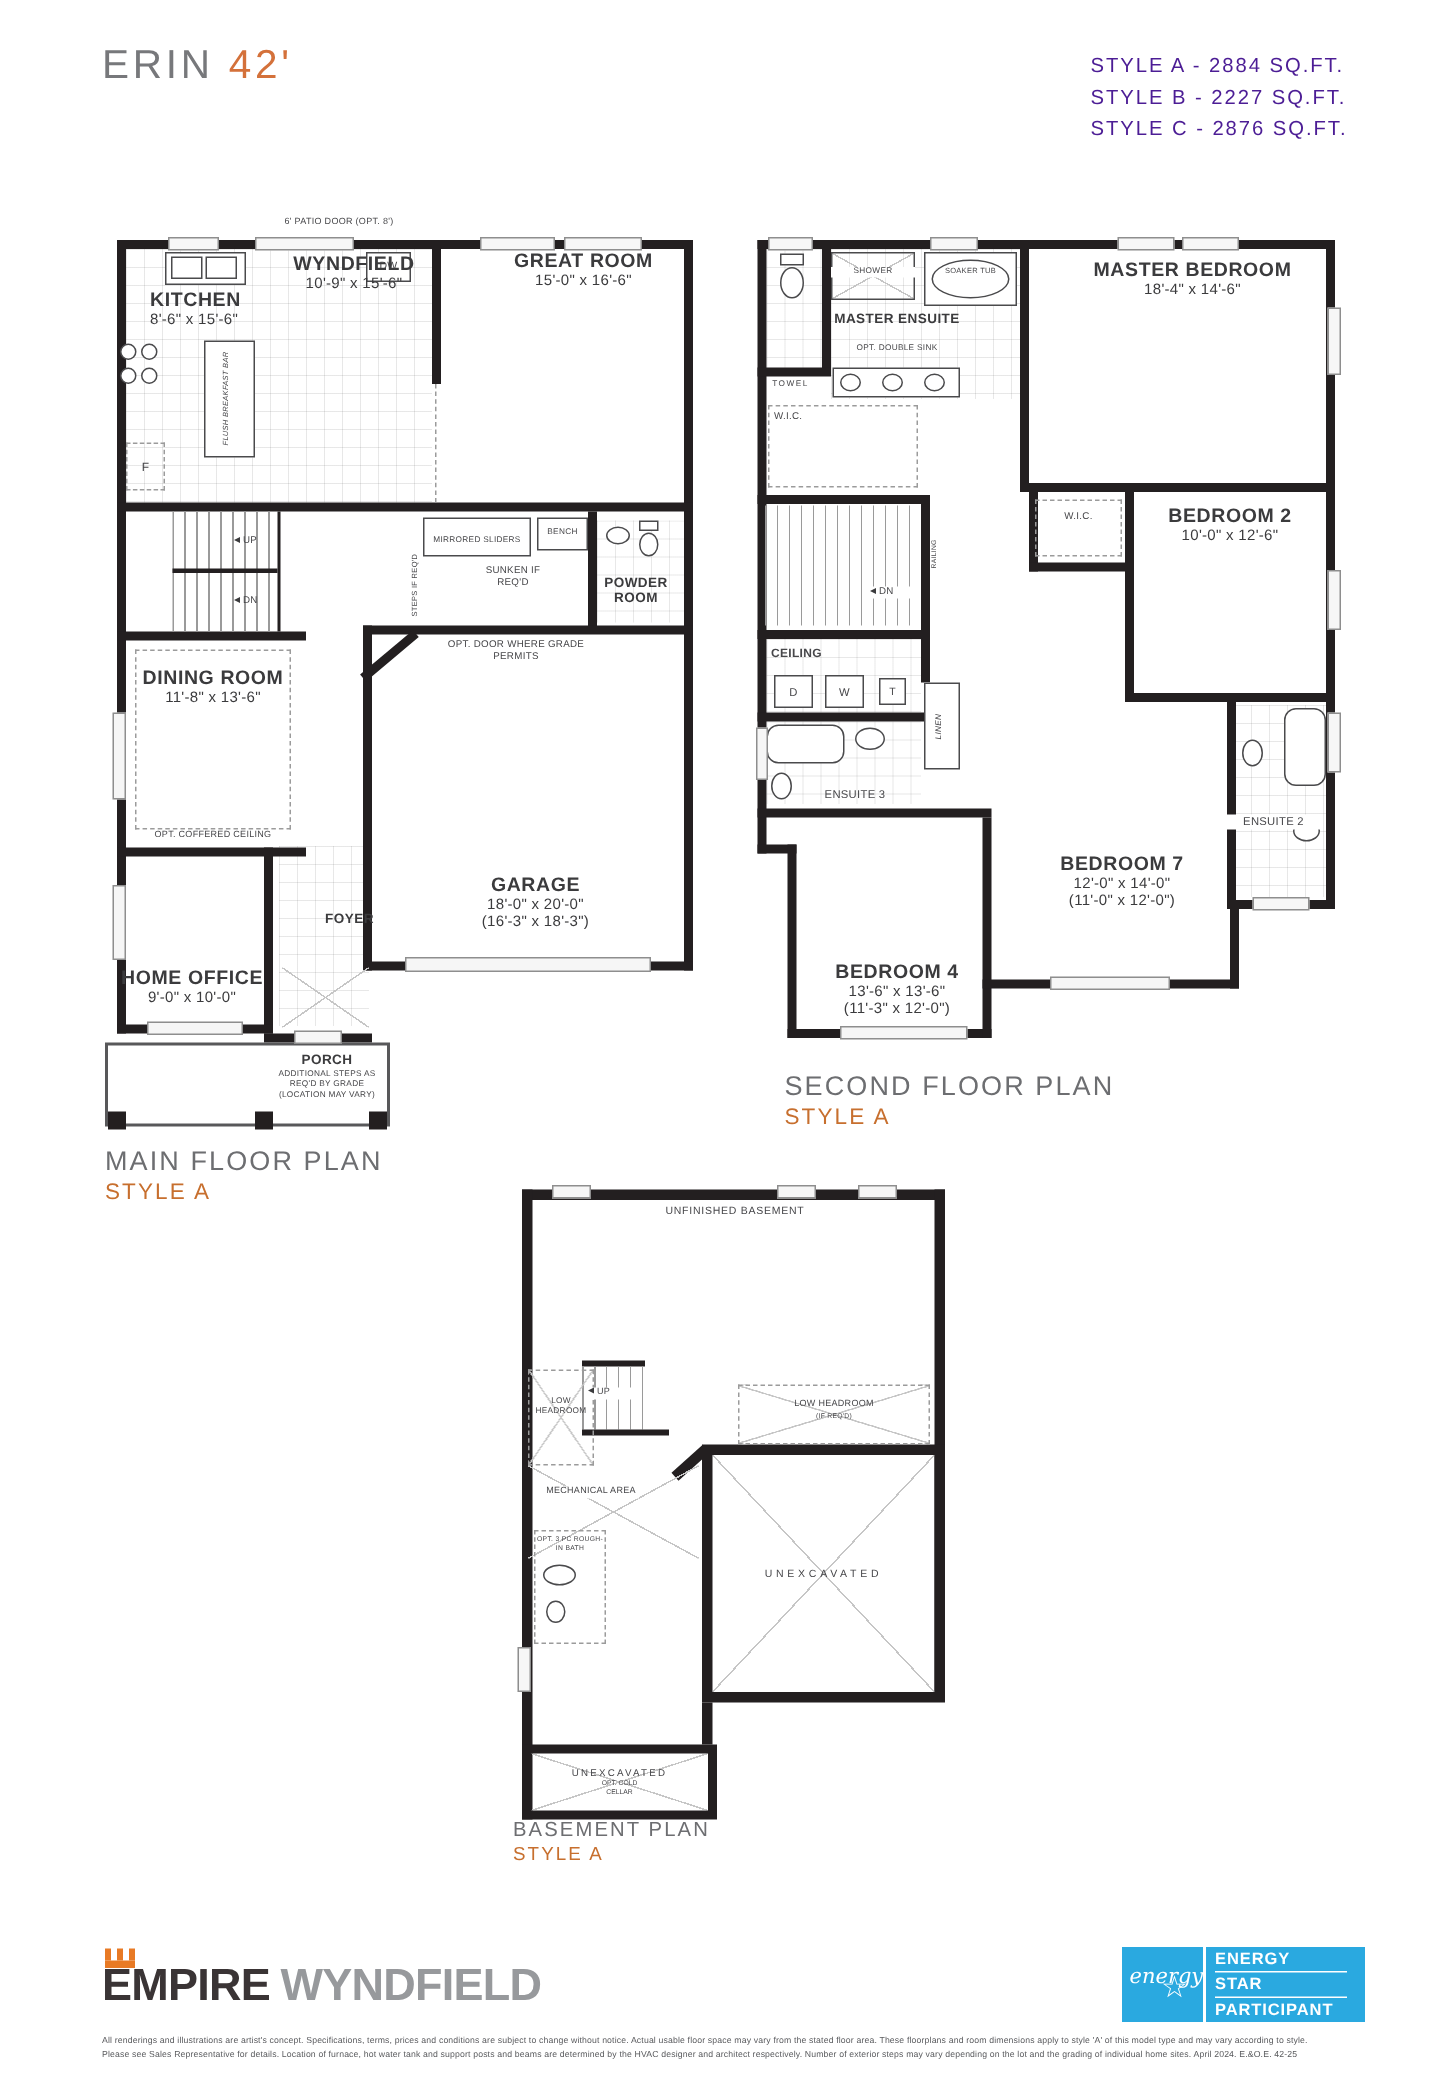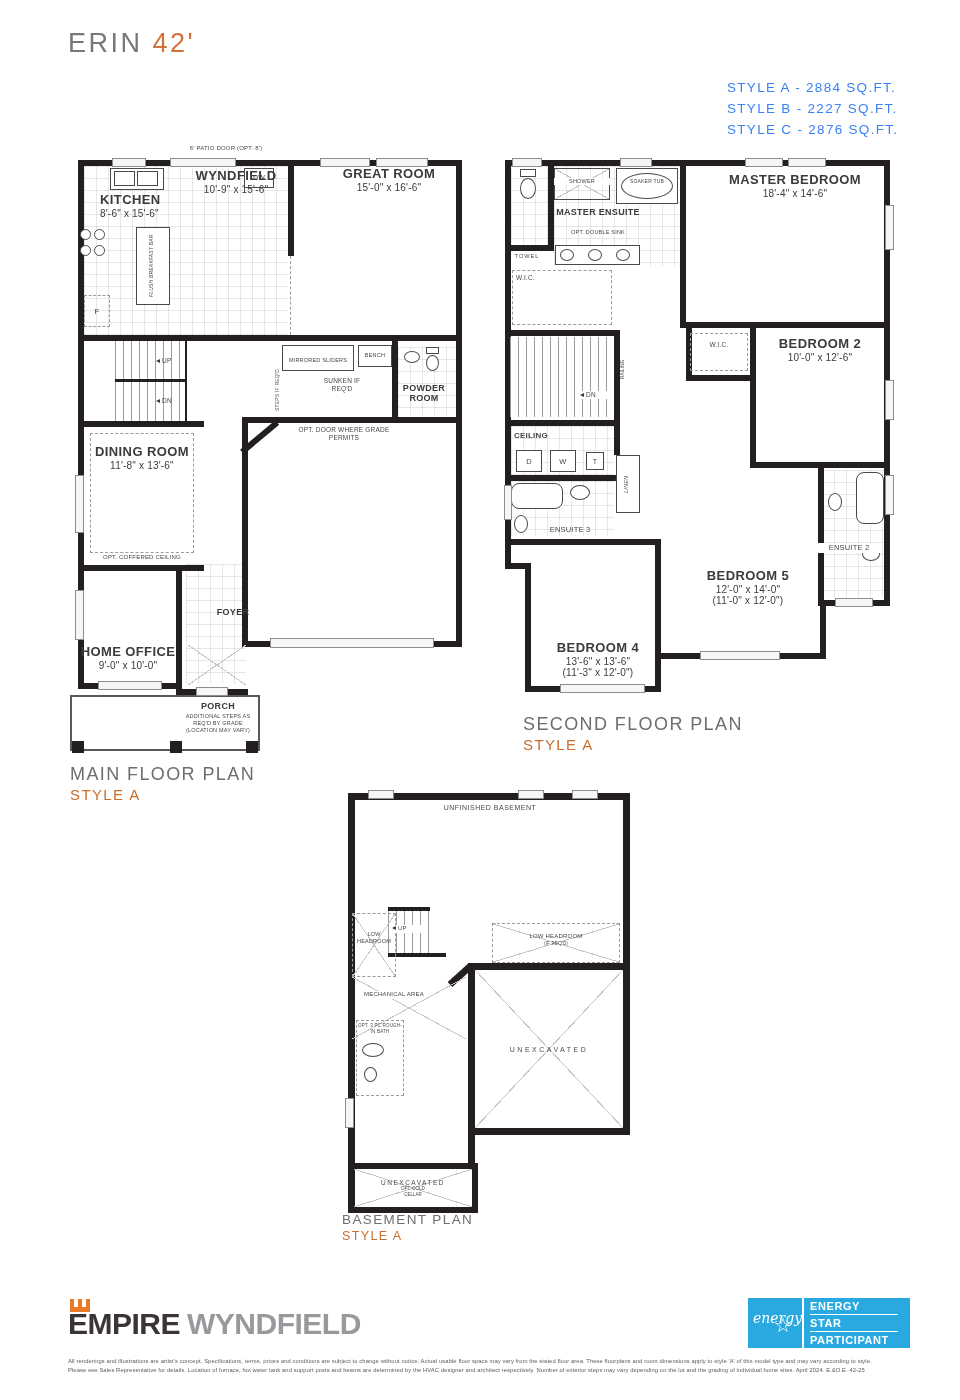--- a/index.html
+++ b/index.html
@@ -25,21 +25,21 @@
   .md{font-weight:700;font-size:9px;letter-spacing:.3px;}
   .tiny{position:absolute;font-size:6.5px;color:#47474a;text-align:center;line-height:1.3;letter-spacing:.2px;z-index:8;}
   .tiny span{display:block;}
   .vtext{writing-mode:vertical-rl;transform:rotate(180deg);}
   .tl{display:inline-block;width:0;height:0;border-top:2.5px solid transparent;border-bottom:2.5px solid transparent;
       border-right:4px solid #3b3b3d;margin-right:2px;vertical-align:middle;}
   .planlbl{position:absolute;font-size:18px;color:#6d6e71;letter-spacing:1.4px;z-index:9;}
   .stylelbl{position:absolute;font-size:15px;color:#c76f2e;letter-spacing:1.4px;z-index:9;}
   .title{position:absolute;left:68px;top:28px;font-size:27px;color:#77787b;letter-spacing:2.5px;}
   .title .num{color:#d4713a;}
-  .styles{position:absolute;left:727px;top:34px;font-size:13.5px;color:#3b82f6;letter-spacing:1.3px;line-height:1.55;margin-top:44px;}
+  .styles{position:absolute;left:727px;top:34px;font-size:13.5px;color:#4c1d95;letter-spacing:1.3px;line-height:1.55;}
   .styles div{white-space:nowrap;}
   .unexblk{position:absolute;border:7px solid #231f20;display:flex;align-items:center;justify-content:center;box-sizing:border-box;}
   .cellar{position:absolute;border:6px solid #231f20;display:flex;flex-direction:column;align-items:center;justify-content:center;box-sizing:border-box;}
   .lsbig{font-size:7px;letter-spacing:2.5px;color:#47474a;font-weight:400;}
   .brand{position:absolute;left:68px;top:1307px;font-size:30px;font-weight:800;letter-spacing:-.5px;white-space:nowrap;}
   .brand .b1{color:#3a3435;}
   .brand .b2{color:#97999c;margin-left:7px;}
   .crown{position:absolute;left:70px;top:1299px;width:20px;height:13px;background:
     linear-gradient(90deg,#e87a25 0 4px,transparent 4px 8px,#e87a25 8px 12px,transparent 12px 16px,#e87a25 16px 20px) top left/20px 8px no-repeat,
     linear-gradient(#e87a25,#e87a25) bottom left/20px 5px no-repeat;}
@@ -143,20 +143,25 @@
   <div class="tiny" style="left:222px;top:281px;width:104px">OPT. DOOR WHERE GRADE PERMITS</div>
   <div class="lbl" style="left:324px;top:238px;width:60px">
       <span class="md">POWDER ROOM</span>
     </div>
   <div class="dash" style="left:20px;top:288px;width:104px;height:120px"></div>
   <div class="lbl" style="left:20px;top:300px;width:104px">
     <span class="rname">DINING ROOM</span>
     <span class="rdim">11'-8" x 13'-6"</span>
   </div>
   <div class="tiny" style="left:22px;top:409px;width:100px;font-size:6px">OPT. COFFERED CEILING</div>
+  <div class="lbl" style="left:212px;top:438px;width:150px">
+    <span class="rname">GARAGE</span>
+    <span class="rdim">18'-0" x 20'-0"</span>
+    <span class="rdim">(16'-3" x 18'-3")</span>
+  </div>
   <div class="lbl" style="left:133px;top:462px;width:60px">
       <span class="md">FOYER</span>
     </div>
   <div class="xbg" style="left:118px;top:500px;width:58px;height:40px"></div>
   <div class="lbl" style="left:8px;top:500px;width:100px">
     <span class="rname">HOME OFFICE</span>
     <span class="rdim">9'-0" x 10'-0"</span>
   </div>
   <div style="position:absolute;left:0;top:550px;width:190px;height:56px;border:2px solid #58585a;box-sizing:border-box"></div>
   <div class="w" style="left:2px;top:596px;width:12px;height:12px"></div>
@@ -262,21 +267,21 @@
 
   <div class="lbl" style="left:215px;top:28px;width:160px">
     <span class="rname">MASTER BEDROOM</span>
     <span class="rdim">18'-4" x 14'-6"</span>
   </div>
   <div class="lbl" style="left:258px;top:192px;width:124px">
     <span class="rname">BEDROOM 2</span>
     <span class="rdim">10'-0" x 12'-6"</span>
   </div>
   <div class="lbl" style="left:178px;top:424px;width:140px">
-    <span class="rname">BEDROOM 5</span>
+    <span class="rname">BEDROOM 7</span>
     <span class="rdim">12'-0" x 14'-0"</span>
     <span class="rdim">(11'-0" x 12'-0")</span>
   </div>
   <div class="lbl" style="left:33px;top:496px;width:130px">
     <span class="rname">BEDROOM 4</span>
     <span class="rdim">13'-6" x 13'-6"</span>
     <span class="rdim">(11'-3" x 12'-0")</span>
   </div>
 </div>
 <div class="planlbl" style="left:523px;top:714px">SECOND FLOOR PLAN</div>

